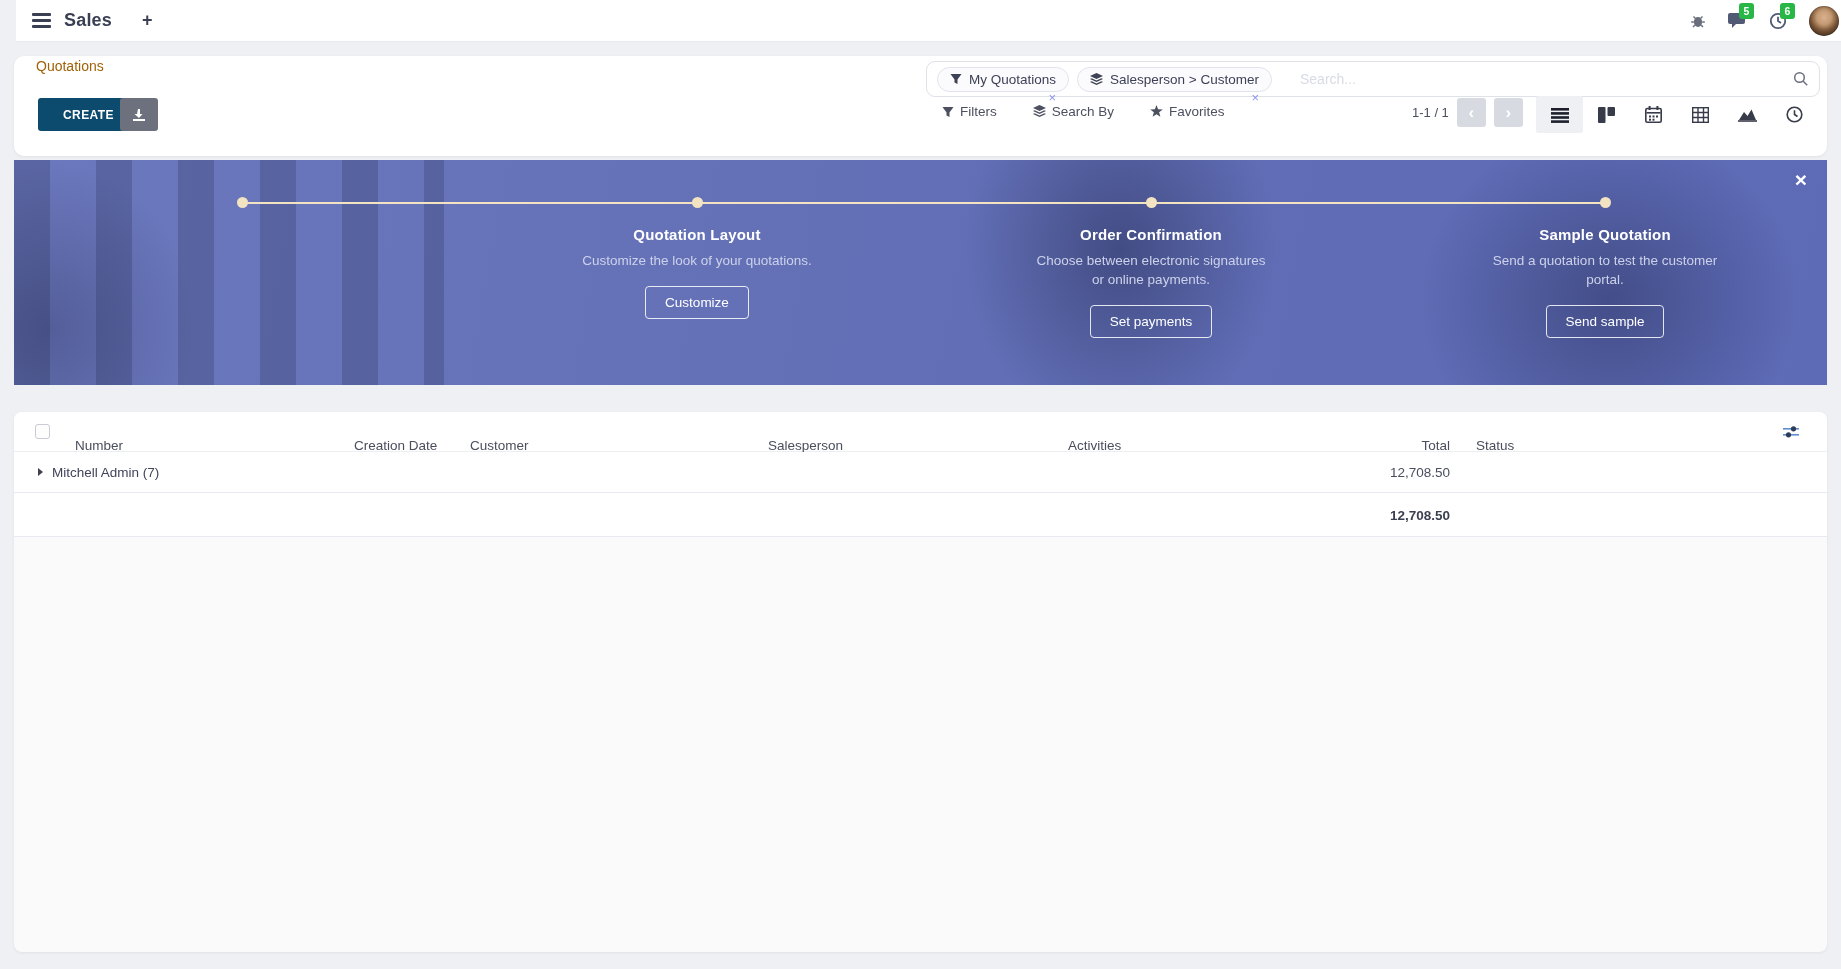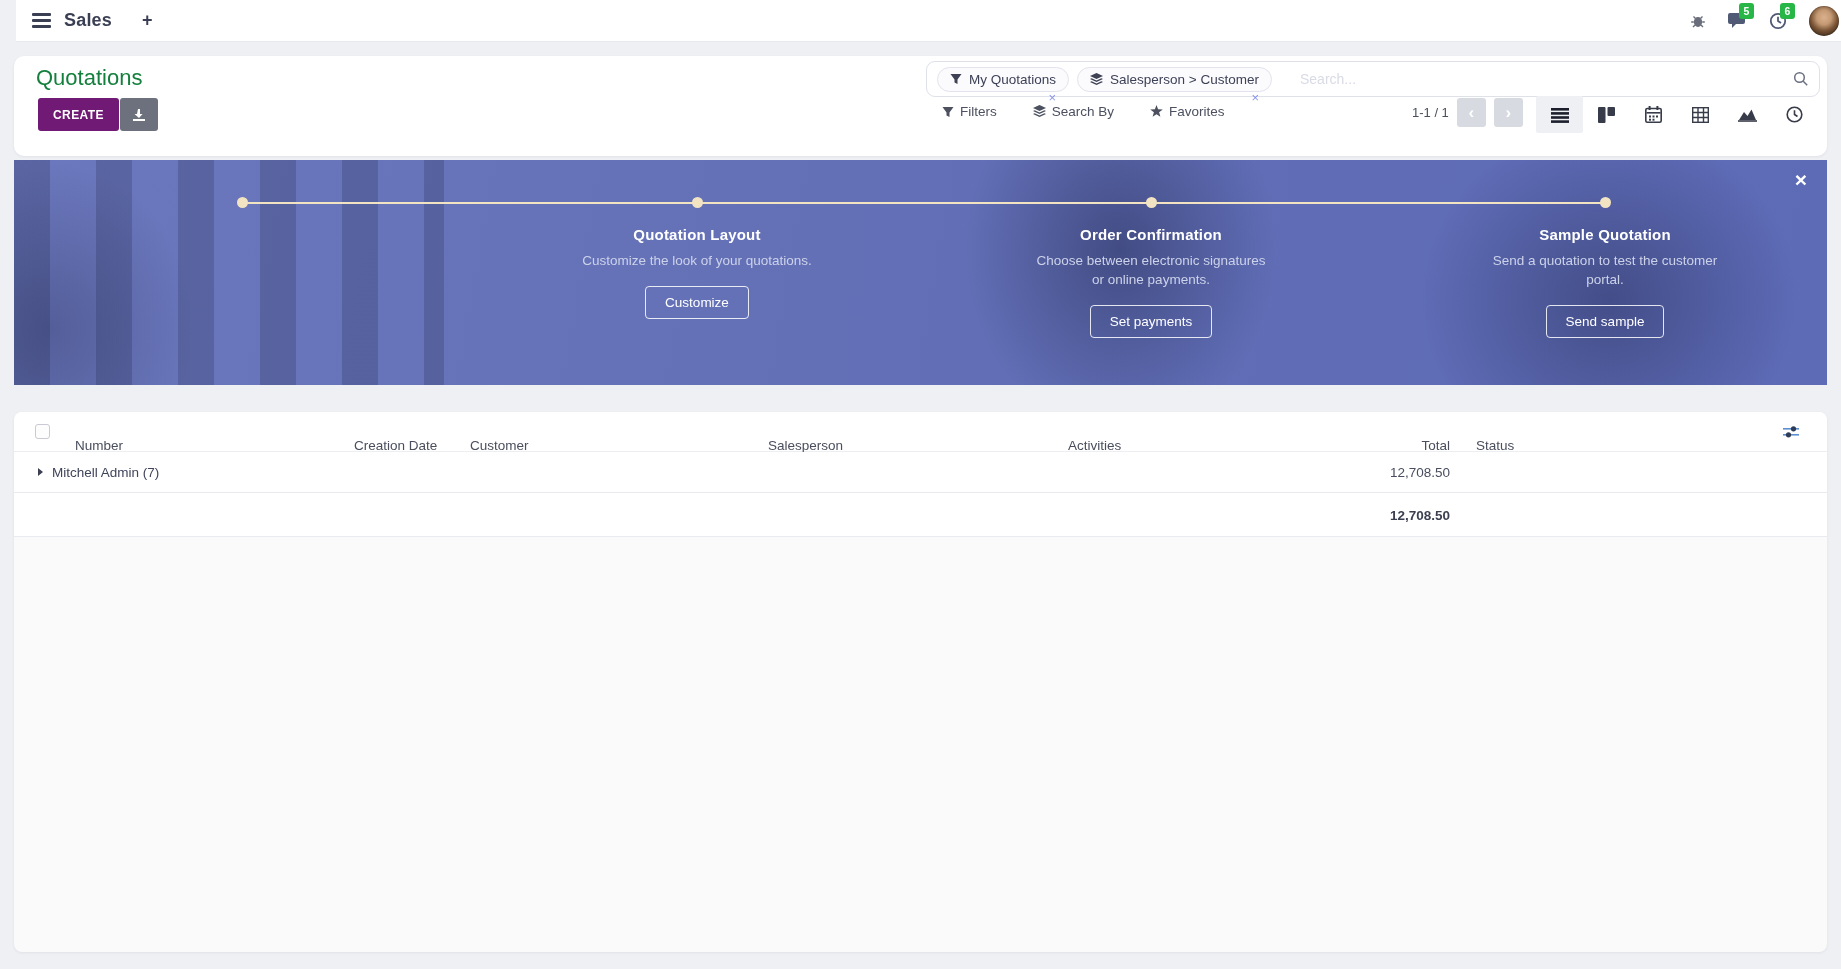--- a/index.html
+++ b/index.html
@@ -17,22 +17,22 @@
   .nav-icon { position:relative; display:flex; align-items:center; }
   .badge { position:absolute; top:-9px; left:11px; background:#28b746; color:#fff; font-size:10.5px;
            font-weight:700; padding:2px 4px; border-radius:3px; min-width:15px; text-align:center; }
   .avatar { width:30px; height:30px; border-radius:50%;
             background: radial-gradient(circle at 50% 38%, #d9b18c 0%, #c49a74 30%, #7a5536 55%, #46311f 78%, #2e2115 100%);
             box-shadow: inset 0 0 0 1px rgba(0,0,0,.15); cursor:pointer; }
 
   
   .control-panel { position:absolute; left:14px; top:56px; width:1813px; height:100px; background:#fff;
                    border-radius:10px; box-shadow:0 1px 3px rgba(40,40,70,.07); }
-  .cp-title { position:absolute; left:22px; top:9px; font-size:22px; color:#15803d; font-weight:500; }
-  .btn-create { position:absolute; left:24px; top:42px; height:33px; padding:0 15px; background:#701a75;
+  .cp-title { position:absolute; left:22px; top:2px; font-size:14px; color:#a16207; font-weight:500; }
+  .btn-create { position:absolute; left:24px; top:42px; height:33px; padding:0 25px; background:#0c4a6e;
                 color:#fff; border:none; border-radius:3px; font-size:12px; font-weight:600;
                 letter-spacing:.4px; font-family:inherit; cursor:pointer; }
   .btn-export { position:absolute; left:106px; top:42px; height:33px; width:38px; background:#6c717d;
                 border:none; border-radius:3px; cursor:pointer; display:flex; align-items:center; justify-content:center; }
 
   .searchbar { position:absolute; left:912px; top:5px; width:894px; height:36px; border:1px solid #dfe1e9;
                border-radius:9px; background:#fff; display:flex; align-items:center; padding:8px 10px; gap:8px; }
   .facet { position:relative; display:flex; align-items:center; gap:7px; border:1px solid #e2e3ec;
            background:#fbfbfe; border-radius:14px; padding:4px 12px; font-size:13.5px; color:#3d4156;
            white-space:nowrap; cursor:pointer; }

